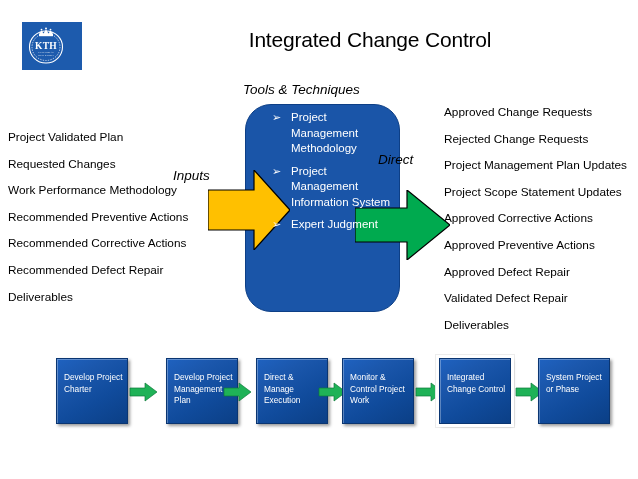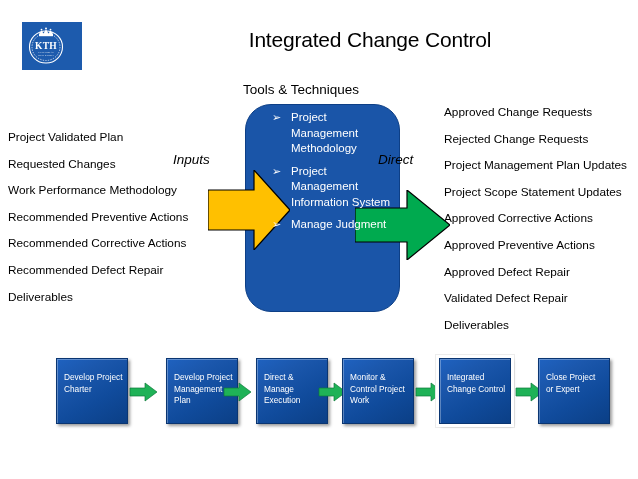--- a/index.html
+++ b/index.html
@@ -45,20 +45,21 @@
     color: #000;
     white-space: nowrap;
   }
 
   
   #tools-caption {
     position: absolute;
     left: 243px;
     top: 82px;
     font-size: 13.5px;
+    font-style: italic;
     font-weight: 400;
     color: #000;
     white-space: nowrap;
     z-index: 6;
   }
 
   
   #tools-box {
     position: absolute;
     left: 245px;
@@ -107,21 +108,21 @@
     position: absolute;
     left: 355px;
     top: 190px;
     width: 95px;
     height: 70px;
     z-index: 4;
   }
   #inputs-label {
     position: absolute;
     left: 173px;
-    top: 152px;
+    top: 168px;
     font-size: 13.5px;
     font-style: italic;
     color: #000;
     z-index: 6;
     white-space: nowrap;
   }
   #outputs-label {
     position: absolute;
     left: 378px;
     top: 152px;
@@ -261,21 +262,21 @@
   <div class="tool-item">
     <span class="bullet-arrow">➢</span>
     <span>Project Management Methodology</span>
   </div>
   <div class="tool-item">
     <span class="bullet-arrow">➢</span>
     <span>Project Management Information System</span>
   </div>
   <div class="tool-item">
     <span class="bullet-arrow">➢</span>
-    <span>Manage Judgment</span>
+    <span>Expert Judgment</span>
   </div>
 </div>
 
 <div id="outputs-list">
   <div class="io-item">Approved Change Requests</div>
   <div class="io-item">Rejected Change Requests</div>
   <div class="io-item">Project Management Plan Updates</div>
   <div class="io-item">Project Scope Statement Updates</div>
   <div class="io-item">Approved Corrective Actions</div>
   <div class="io-item">Approved Preventive Actions</div>
@@ -315,16 +316,16 @@
   </svg>
 
   <div class="process-box highlight" style="left:439px;">
     <div class="pb-label">Integrated Change Control</div>
   </div>
   <svg class="connector" style="left:514px;" viewBox="0 0 30 20" xmlns="http://www.w3.org/2000/svg">
     <polygon points="2,6 17,6 17,1 29,10 17,19 17,14 2,14" fill="#1FB257" stroke="#0d7a3a" stroke-width="0.7"></polygon>
   </svg>
 
   <div class="process-box" style="left:538px;">
-    <div class="pb-label">Close Project or Expert</div>
+    <div class="pb-label">System Project or Phase</div>
   </div>
 
 </div>
 
 </body></html>

